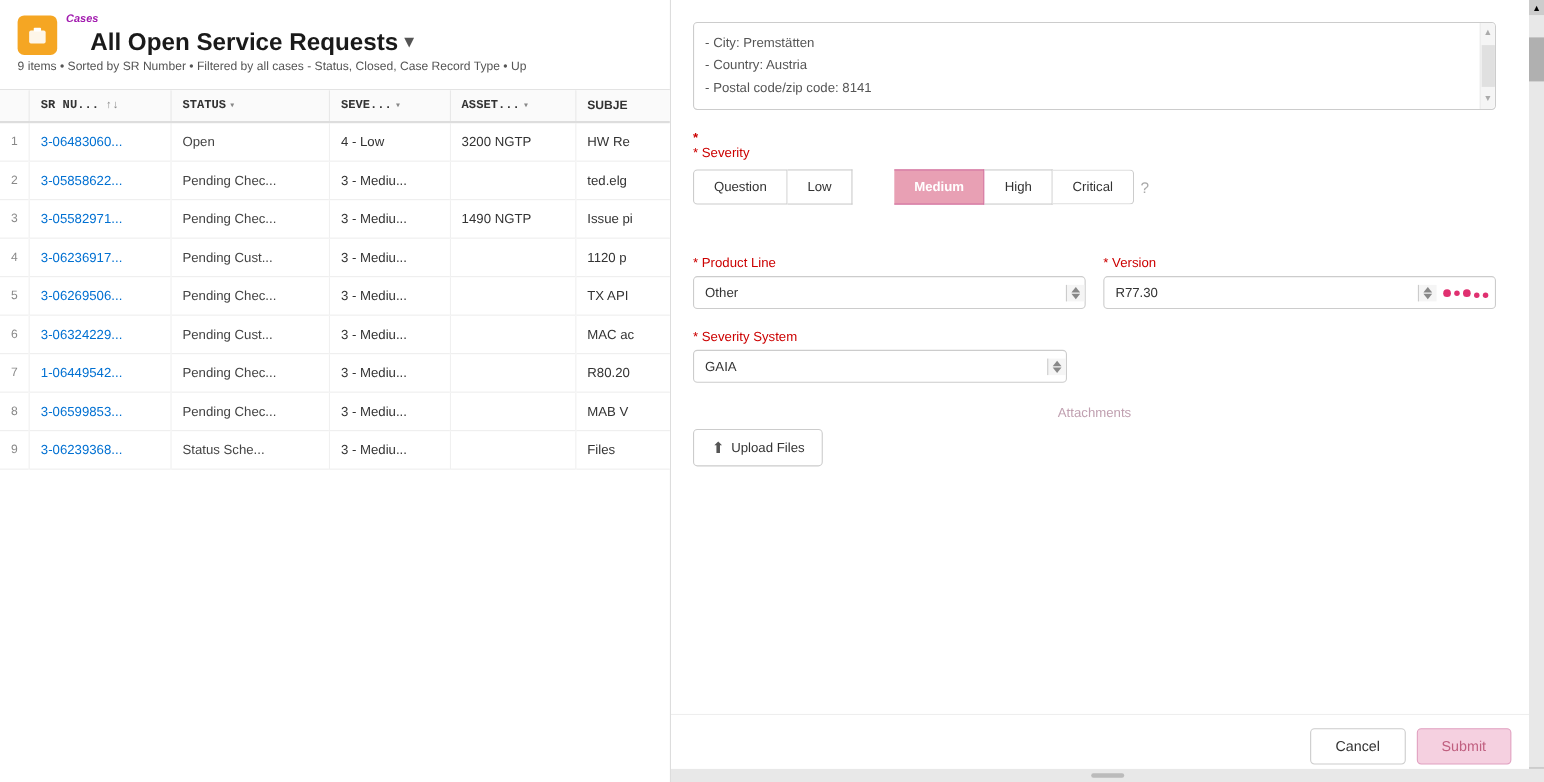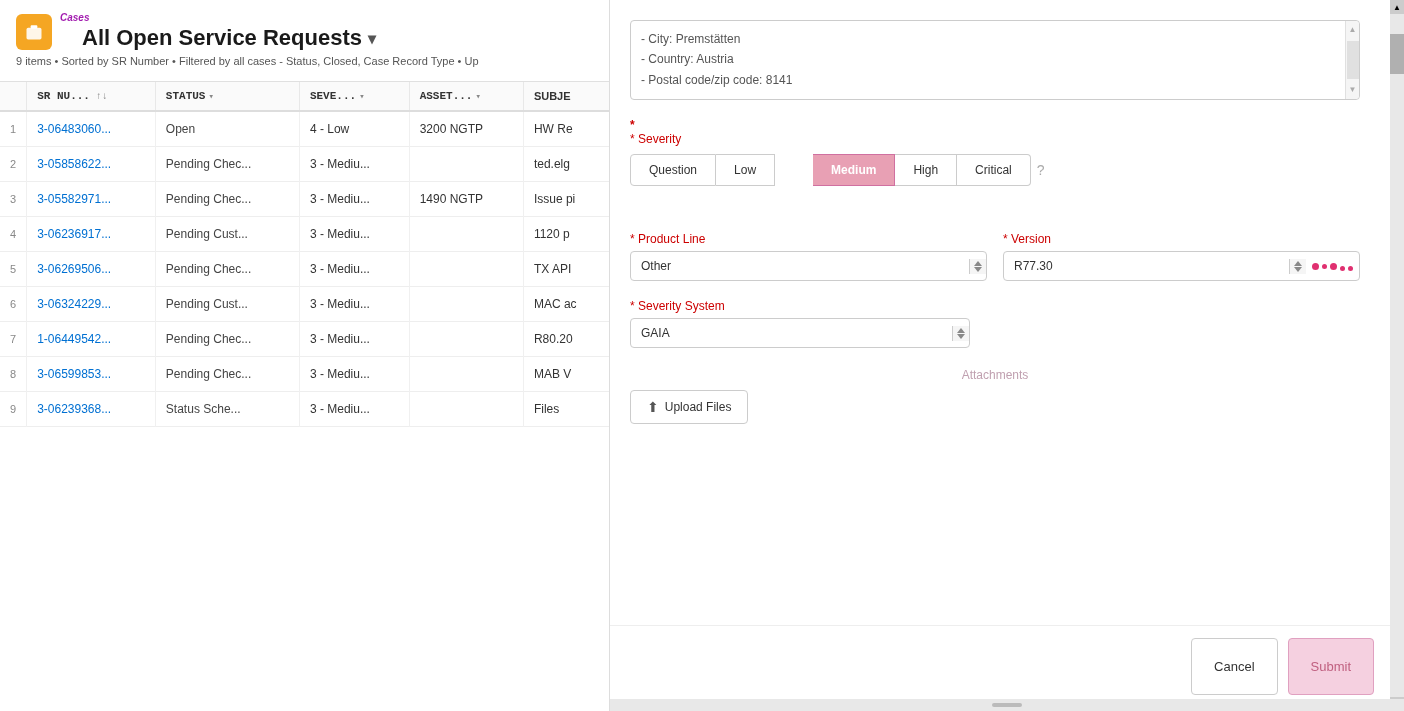--- a/index.html
+++ b/index.html
@@ -426,21 +426,21 @@
     .form-footer {
       display: flex;
       justify-content: flex-end;
       gap: 10px;
       padding: 12px 30px 16px 20px;
       border-top: 1px solid #eee;
       background: #fff;
     }
 
     .btn-cancel {
-      padding: 20px 22px;
+      padding: 8px 22px;
       border: 1px solid #ccc;
       border-radius: 4px;
       background: #fff;
       cursor: pointer;
       font-size: 13px;
       color: #333;
     }
 
     .btn-submit {
       padding: 8px 22px;

